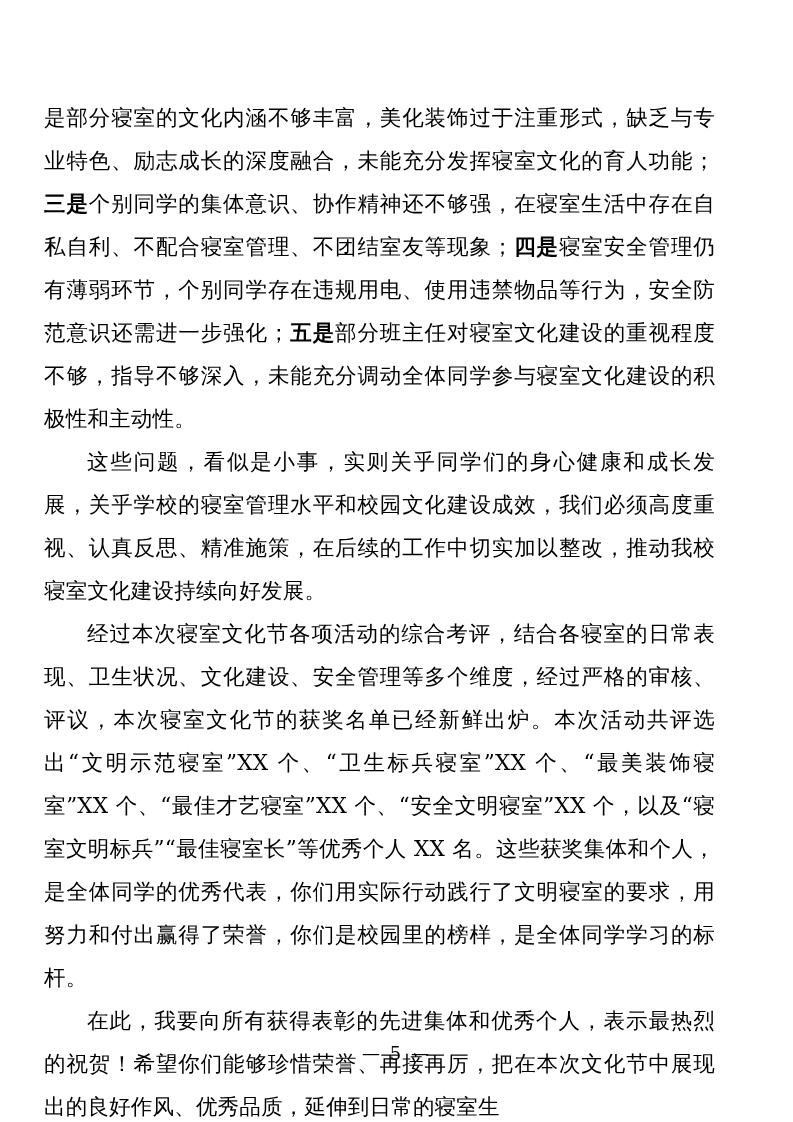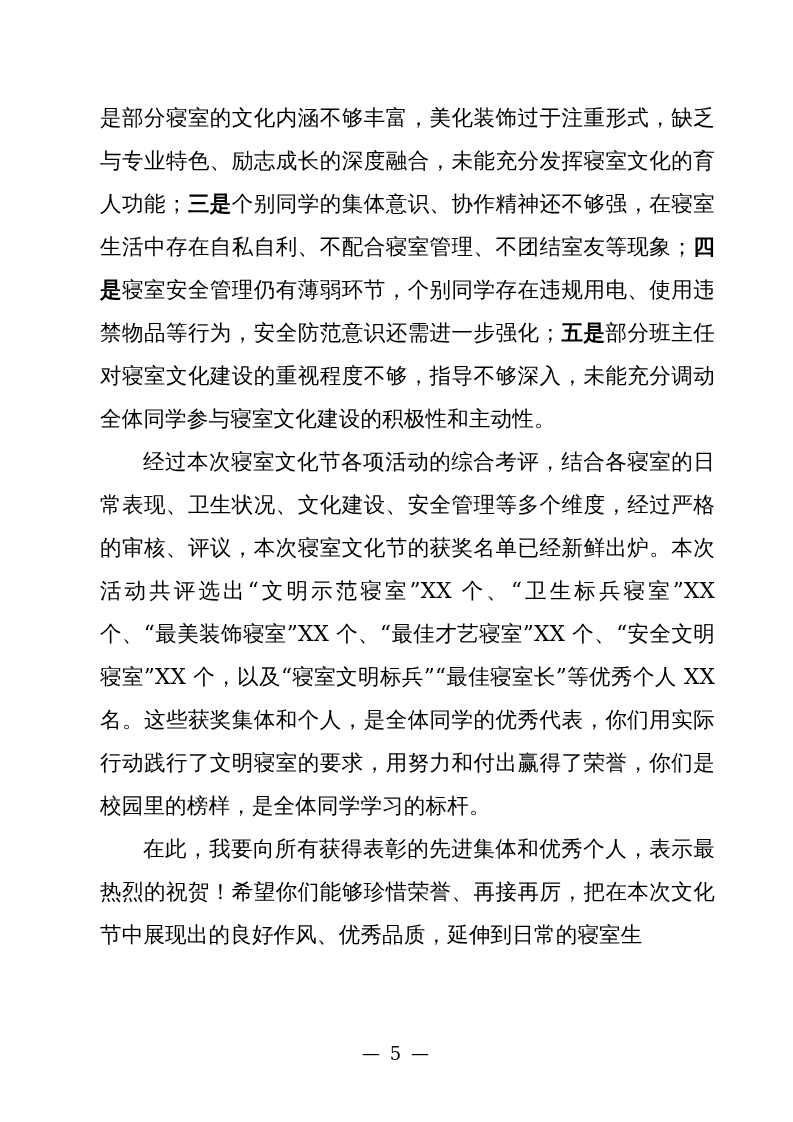--- a/index.html
+++ b/index.html
@@ -15,21 +15,21 @@
     position: relative;
     overflow: hidden;
   }
   .page {
     position: absolute;
     top: 0;
     left: 0;
     width: 793px;
     height: 1122px;
     box-sizing: border-box;
-    padding: 96px 78px 60px 100px;
+    padding: 96px 78px 60px 44px;
     display: flex;
     flex-direction: column;
   }
   .doc-body {
     flex: 1 1 auto;
   }
   p.para {
     margin: 0 0 0 0;
     font-size: 21.5px;
     line-height: 43px;
@@ -54,17 +54,18 @@
     font-family: "DejaVu Serif", "Liberation Serif", serif;
     letter-spacing: 2px;
   }
 </style>
 </head>
 <body>
 
 <div class="page">
   <div class="doc-body">
     <p class="para" id="p1"><span>是部分寝室的文化内涵不够丰富，美化装饰过于注重形式，缺乏与专业特色、励志成长的深度融合，未能充分发挥寝室文化的育人功能；</span><span class="b">三是</span><span>个别同学的集体意识、协作精神还不够强，在寝室生活中存在自私自利、不配合寝室管理、不团结室友等现象；</span><span class="b">四是</span><span>寝室安全管理仍有薄弱环节，个别同学存在违规用电、使用违禁物品等行为，安全防范意识还需进一步强化；</span><span class="b">五是</span><span>部分班主任对寝室文化建设的重视程度不够，指导不够深入，未能充分调动全体同学参与寝室文化建设的积极性和主动性。</span></p>
+    <p class="para indent" id="p2"><span>这些问题，看似是小事，实则关乎同学们的身心健康和成长发展，关乎学校的寝室管理水平和校园文化建设成效，我们必须高度重视、认真反思、精准施策，在后续的工作中切实加以整改，推动我校寝室文化建设持续向好发展。</span></p>
     <p class="para indent" id="p3"><span>经过本次寝室文化节各项活动的综合考评，结合各寝室的日常表现、卫生状况、文化建设、安全管理等多个维度，经过严格的审核、评议，本次寝室文化节的获奖名单已经新鲜出炉。本次活动共评选出“文明示范寝室”XX 个、“卫生标兵寝室”XX 个、“最美装饰寝室”XX 个、“最佳才艺寝室”XX 个、“安全文明寝室”XX 个，以及“寝室文明标兵”“最佳寝室长”等优秀个人 XX 名。这些获奖集体和个人，是全体同学的优秀代表，你们用实际行动践行了文明寝室的要求，用努力和付出赢得了荣誉，你们是校园里的榜样，是全体同学学习的标杆。</span></p>
     <p class="para indent" id="p4"><span>在此，我要向所有获得表彰的先进集体和优秀个人，表示最热烈的祝贺！希望你们能够珍惜荣誉、再接再厉，把在本次文化节中展现出的良好作风、优秀品质，延伸到日常的寝室生</span></p>
   </div>
   <div class="footer">— 5 —</div>
 </div>
 
 </body></html>

